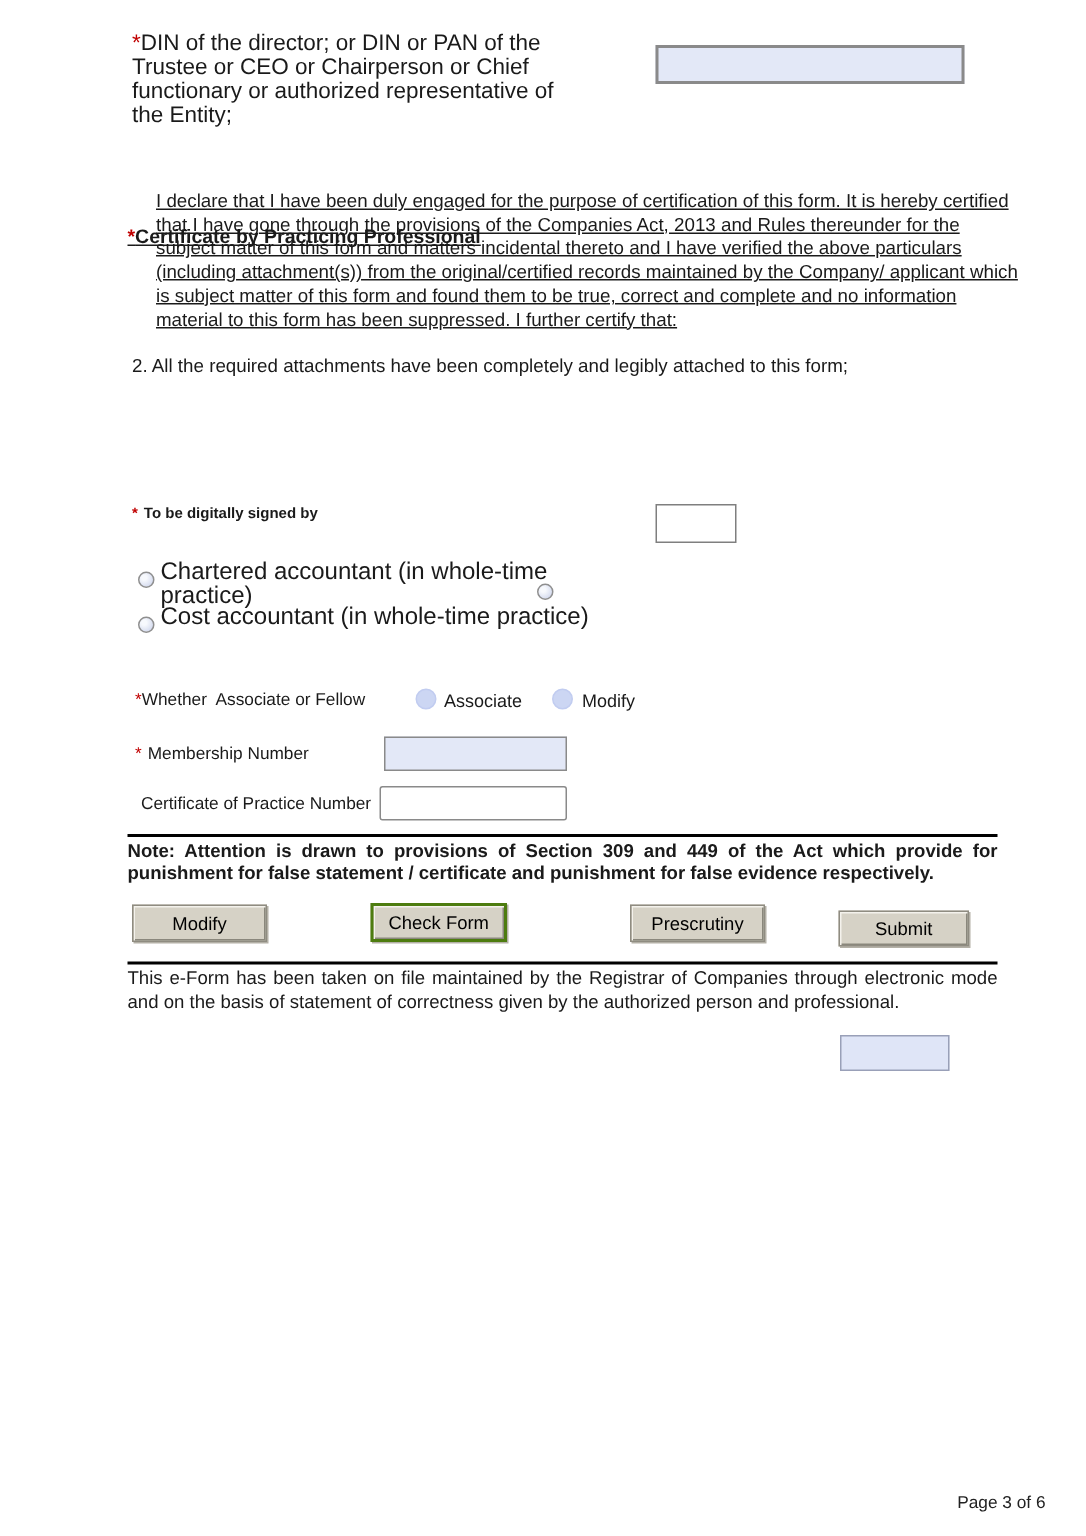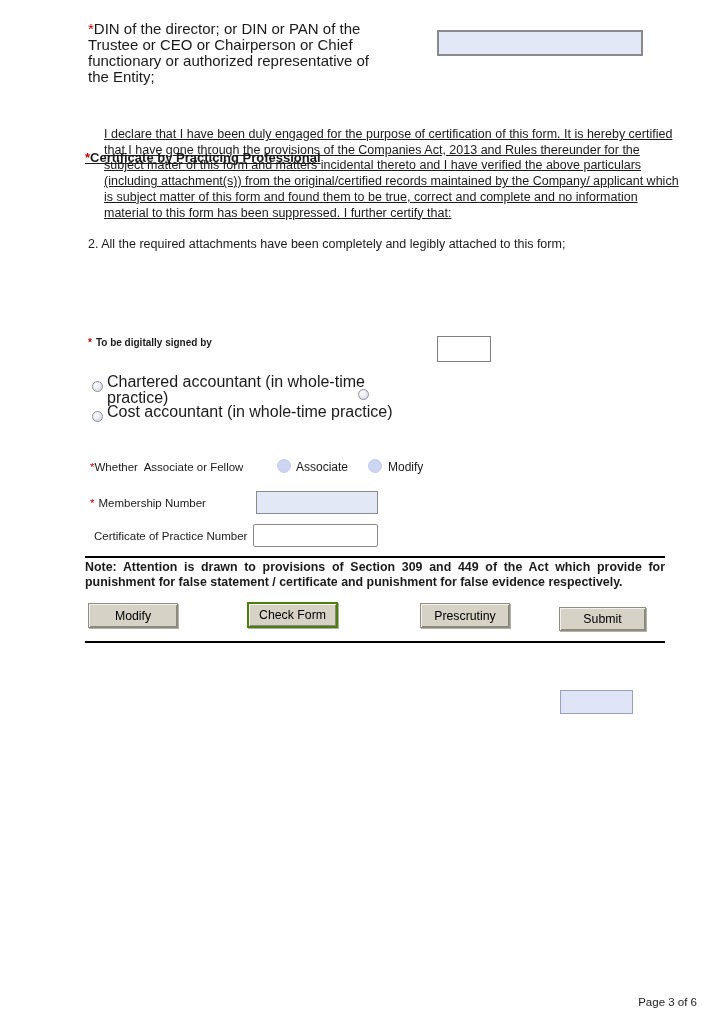--- a/index.html
+++ b/index.html
@@ -103,18 +103,19 @@
 
   <div class="rule note-rule"></div>
   <div class="note-text">Note: Attention is drawn to provisions of Section 309 and 449 of the Act which provide for punishment for false statement / certificate and punishment for false evidence respectively.</div>
 
   <div class="btn btn-modify">Modify</div>
   <div class="btn btn--primary btn-check">Check Form</div>
   <div class="btn btn-prescrutiny">Prescrutiny</div>
   <div class="btn btn-submit">Submit</div>
 
   <div class="rule footer-rule"></div>
+  <div class="footer-text">This e-Form has been taken on file maintained by the Registrar of Companies through electronic mode and on the basis of statement of correctness given by the authorized person and professional.</div>
 
   <div class="bottom-box"></div>
 
   <div class="page-number">Page 3 of 6</div>
 
 </div>
 
 </body></html>

